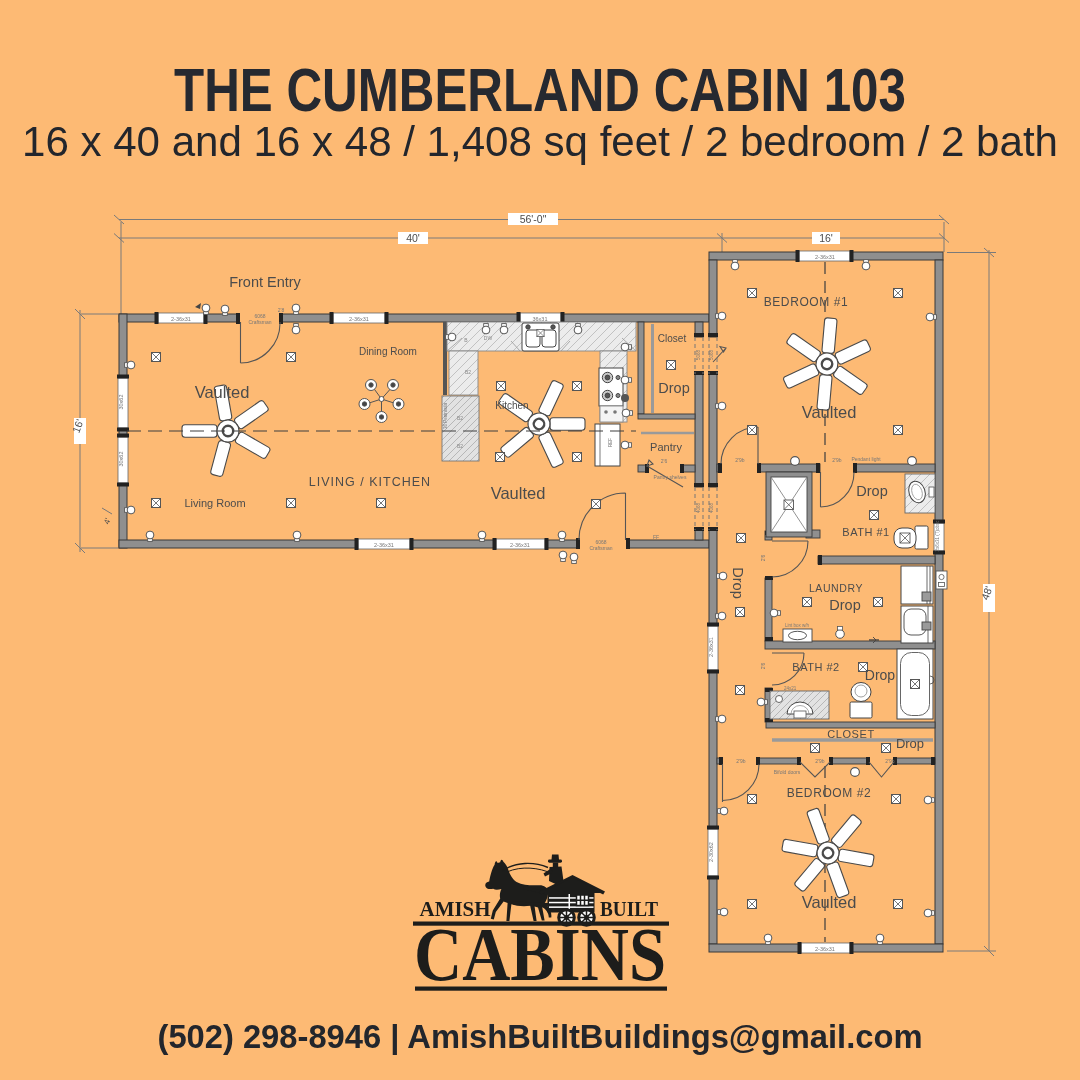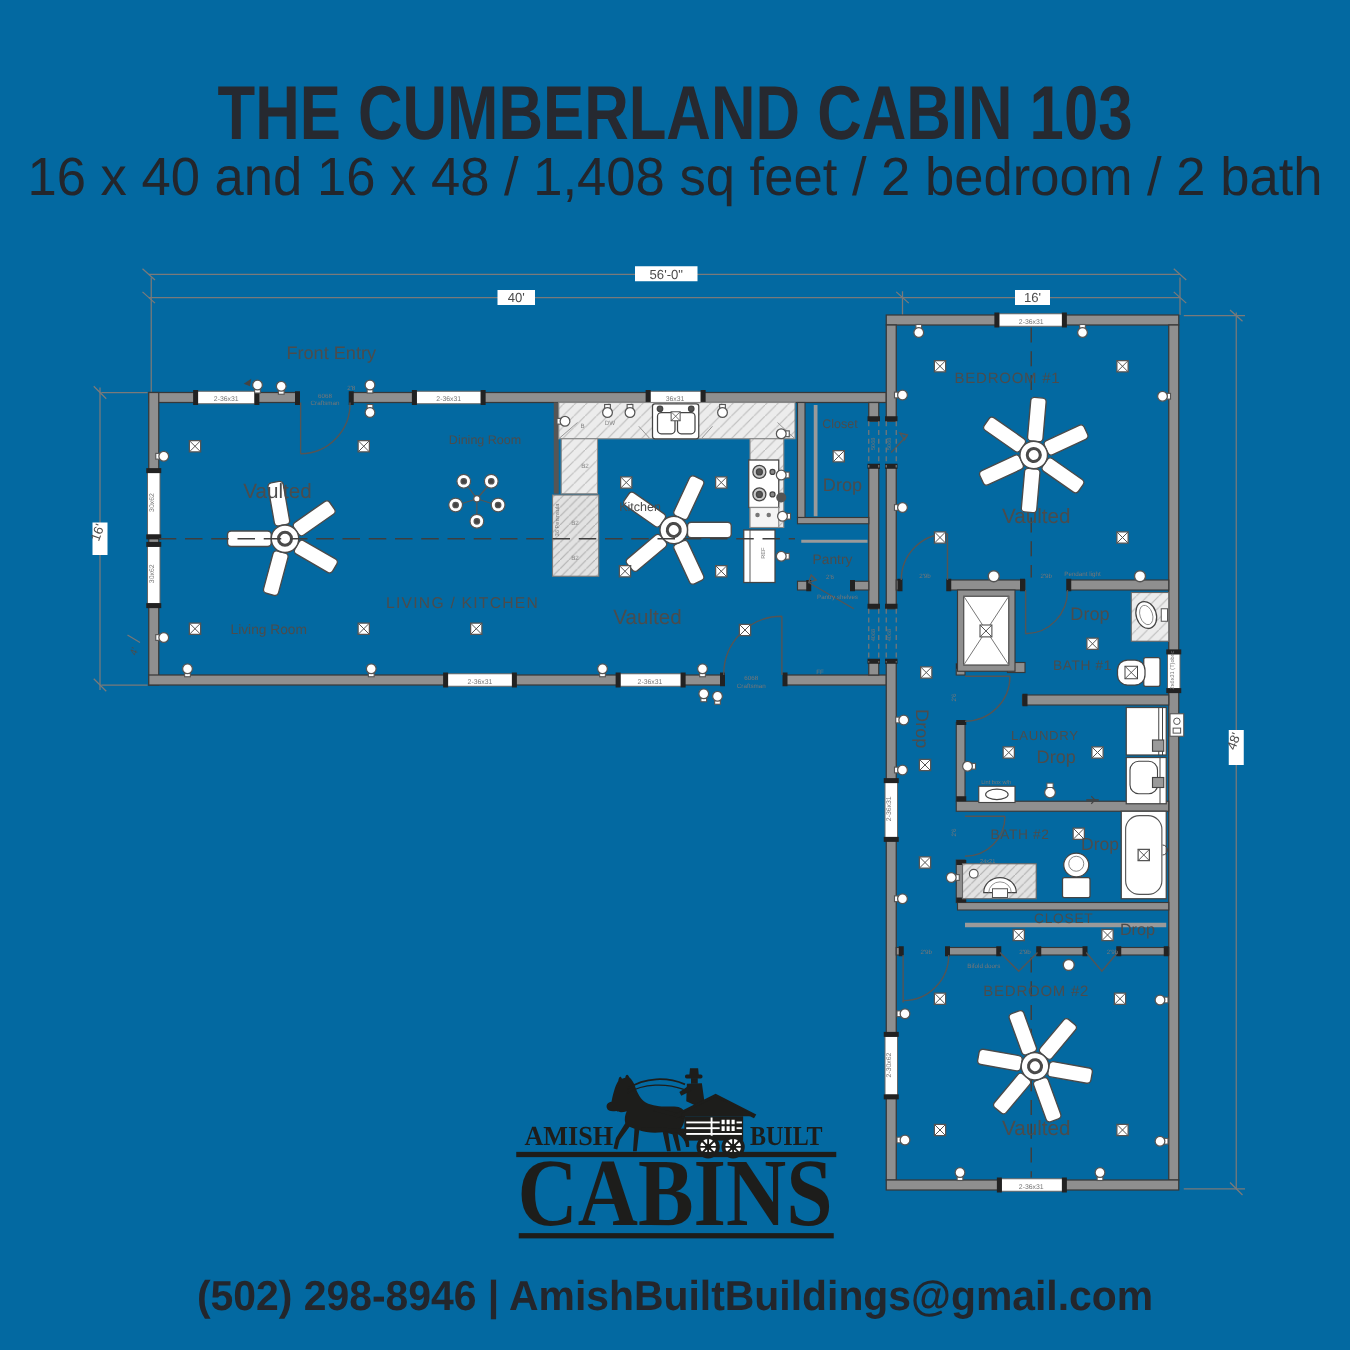--- a/index.html
+++ b/index.html
@@ -1,16 +1,16 @@
 <!DOCTYPE html>
 <html><head>
 <meta charset="utf-8">
 <style>
 html,body{margin:0;padding:0;background:#fff;}
-#page{width:1080px;height:1080px;position:relative;background:#0369a1;overflow:hidden;}
+#page{width:1080px;height:1080px;position:relative;background:#fdba74;overflow:hidden;}
 svg{position:absolute;left:0;top:0;}
 text{font-family:"Liberation Sans",sans-serif;}
 .ser{font-family:"Liberation Serif",serif;}
 .pl{fill:#4c4c4c;}
 .tt{fill:#777;}
 </style>
 </head>
 <body>
 <div id="page">
 <svg width="1080" height="1080" viewBox="0 0 1080 1080">

